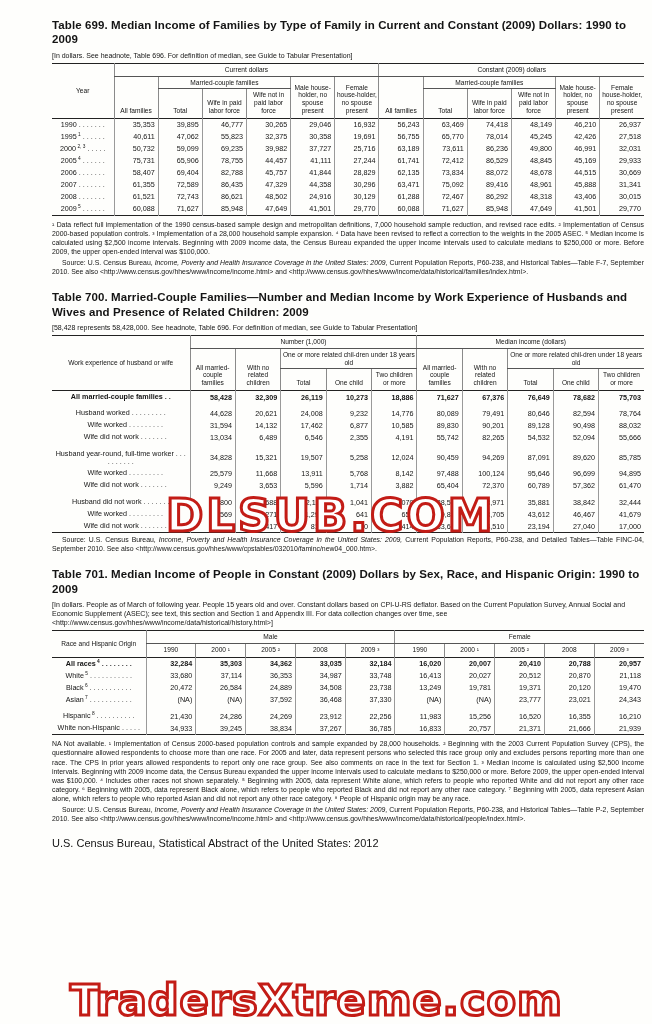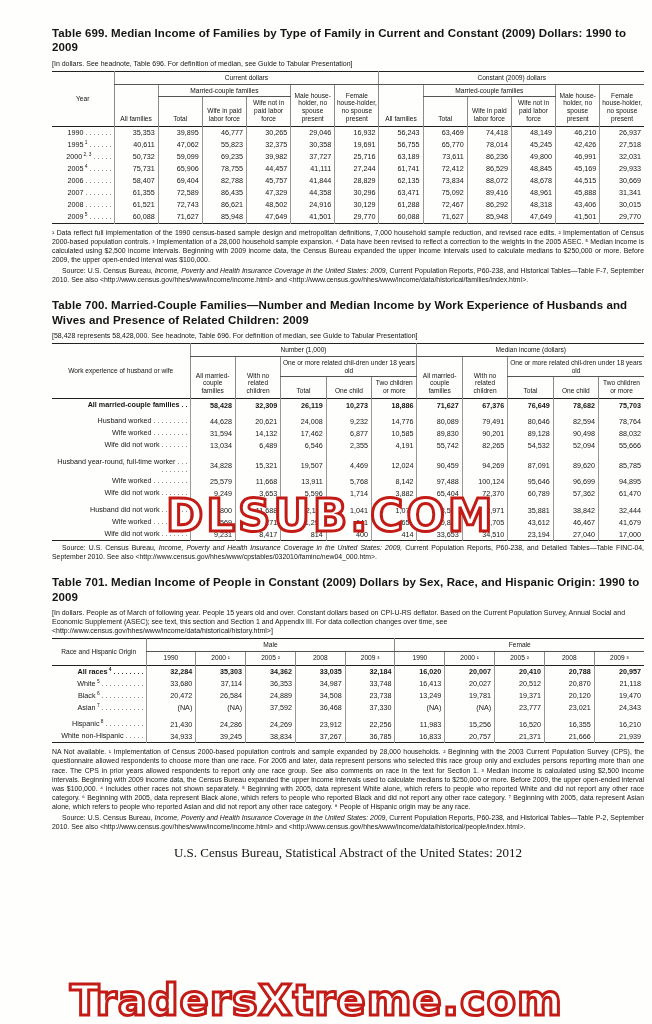--- a/index.html
+++ b/index.html
@@ -1,45 +1,45 @@
 <!DOCTYPE html>
 <html><head>
 <meta charset="utf-8">
 <style>
   *{box-sizing:border-box;margin:0;padding:0;}
   html,body{background:#e9e9e9;}
   .page{position:relative;width:652px;height:1024px;margin:0 auto;background:#fefefc;
         font-family:"Liberation Sans","DejaVu Sans",sans-serif;color:#141414;overflow:hidden;}
-  .content{position:absolute;left:52px;top:26px;width:592px;}
+  .content{position:absolute;left:52px;top:18px;width:592px;}
   .sect{margin-bottom:14px;}
   .tbl-title{font-size:11.5px;font-weight:bold;line-height:1.25;margin-bottom:4px;letter-spacing:.1px;}
   .headnote{font-size:7px;line-height:1.3;margin-bottom:3px;}
   table.data{border-collapse:collapse;width:100%;table-layout:fixed;
              border-top:1.5px solid #222;border-bottom:1.5px solid #222;}
   table.data thead{border-bottom:1px solid #222;}
   table.data th{font-size:6.6px;font-weight:normal;line-height:1.18;text-align:center;
                 vertical-align:middle;padding:2px 1px;border-left:1px solid #8a8a8a;}
   table.data th.first{border-left:none;}
   table.data th.grp{border-bottom:1px solid #555;}
   table.data th.vb{vertical-align:bottom;padding-bottom:3px;}
   td.num{font-size:7.2px;text-align:right;padding:1.5px 3px 1.5px 0;border-left:1px solid #9a9a9a;
          white-space:nowrap;overflow:hidden;}
-  td.lbl{font-size:7.2px;text-align:right;padding:1.5px 2px;line-height:1.15;overflow:hidden;}
+  td.lbl{font-size:7.2px;text-align:center;padding:1.5px 2px;line-height:1.15;overflow:hidden;}
   table.nowraplbl td.lbl{white-space:nowrap;}
   td.lbl.ind{padding-left:11px;}
   tr.bold td{font-weight:bold;}
   tr.gap td{padding-top:6px;}
   sup{font-size:4.8px;vertical-align:super;line-height:0;}
   .dots{color:#333;}
   .foot{font-size:6.9px;line-height:1.32;text-align:justify;margin-top:4px;}
   .src{font-size:6.9px;line-height:1.32;text-align:justify;margin-top:2px;text-indent:10px;}
   .ital{font-style:italic;}
   .footer-line{margin-top:10px;text-align:right;font-size:10px;letter-spacing:.2px;}
   .footer-line .pgnum{font-weight:bold;margin-left:8px;}
-  .credit{margin-top:6px;font-size:13px;text-align:center;font-family:Liberation Serif, serif;}
+  .credit{margin-top:6px;font-size:11px;text-align:left;}
   
   .wm{position:absolute;pointer-events:none;white-space:nowrap;z-index:5;}
   .wm-top{top:0px;right:8px;font-family:"DejaVu Serif","Liberation Serif",serif;font-weight:bold;
           font-size:35px;color:#bc1512;letter-spacing:1px;text-shadow:0 0 1px #f3c9c7;}
   .wm-outline{font-family:"DejaVu Sans",sans-serif;font-weight:800;color:#ffffff;
               -webkit-text-stroke:3px #c31c16;text-shadow:0 0 1px #c31c16;}
   .wm-mid{top:489px;left:166px;font-size:45px;letter-spacing:3px;}
   .wm-bottom{top:975px;left:70px;font-size:43px;letter-spacing:1px;}
 </style>
 </head>
@@ -312,21 +312,21 @@
               <td class="num">82,265</td>
               <td class="num">54,532</td>
               <td class="num">52,094</td>
               <td class="num">55,666</td>
             </tr>
             <tr class="gap">
               <td class="lbl">Husband year-round, full-time worker<span class="dots"> . . . . . . . . . .</span></td>
               <td class="num">34,828</td>
               <td class="num">15,321</td>
               <td class="num">19,507</td>
-              <td class="num">4,469</td>
+              <td class="num">5,258</td>
               <td class="num">12,024</td>
               <td class="num">90,459</td>
               <td class="num">94,269</td>
               <td class="num">87,091</td>
               <td class="num">89,620</td>
               <td class="num">85,785</td>
             </tr>
             <tr>
               <td class="lbl ind">Wife worked<span class="dots"> . . . . . . . . .</span></td>
               <td class="num">25,579</td>

